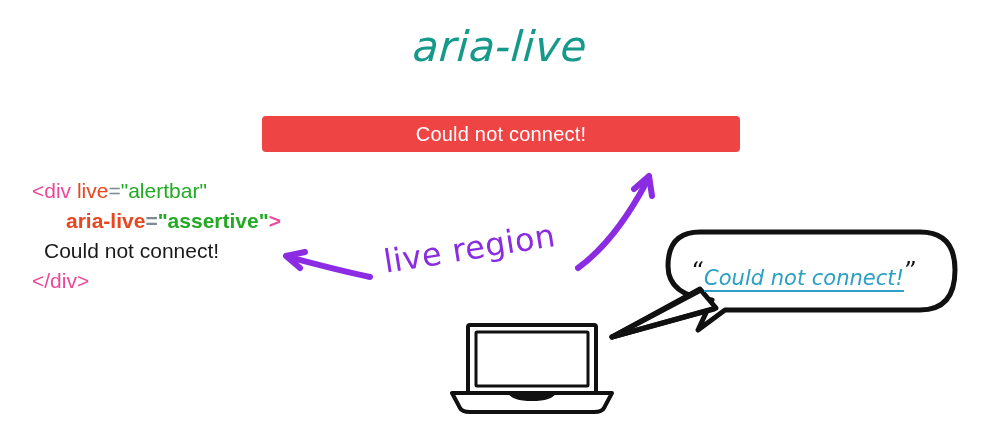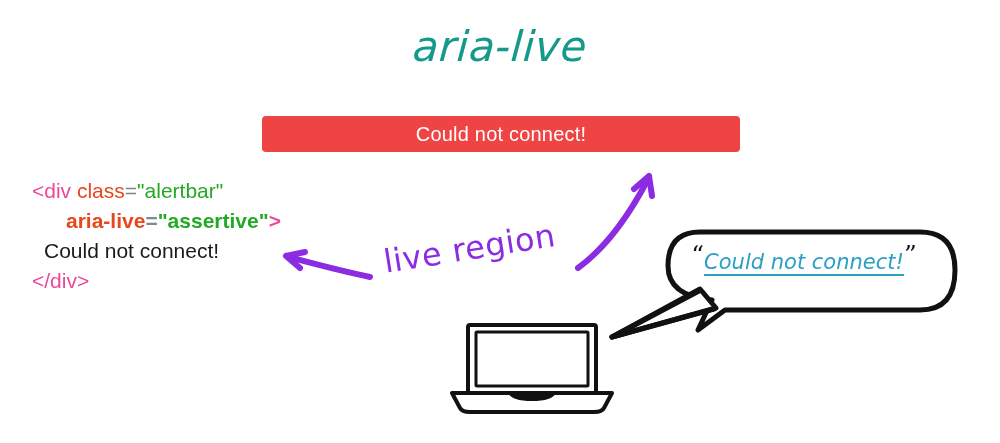--- a/index.html
+++ b/index.html
@@ -94,21 +94,21 @@
     left: 0;
     top: 0;
     width: 1000px;
     height: 443px;
   }
 
   
   #bubble-text {
     position: absolute;
     left: 686px;
-    top: 240px;
+    top: 256px;
     width: 236px;
     text-align: center;
     font-family: "DejaVu Serif", serif;
     font-size: 23px;
     color: #000000;
     white-space: nowrap;
   }
   #bubble-quote-text {
     font-family: "DejaVu Sans", sans-serif;
     font-style: italic;
@@ -123,21 +123,21 @@
 <body>
 
 <div id="canvas">
 
   <div id="title">aria-live</div>
 
   <div id="alertbar">
     <span id="alertbar-text">Could not connect!</span>
   </div>
 
-  <div id="code"><span class="tok-tag">&lt;div</span> <span class="tok-attr">class</span><span class="tok-eq">=</span><span class="tok-val">"alertbar"</span>
+  <div id="code"><span class="tok-tag">&lt;div</span> <span class="tok-attr">live</span><span class="tok-eq">=</span><span class="tok-val">"alertbar"</span>
 <span class="code-line-2"><span class="tok-attr">aria-live</span><span class="tok-eq">=</span><span class="tok-val">"assertive"</span><span class="tok-tag">&gt;</span></span>
 <span class="code-line-3 tok-text">Could not connect!</span>
 <span class="tok-tag">&lt;/div&gt;</span></div>
 
   <div id="live-region-label">live region</div>
 
   <svg id="art" viewBox="0 0 1000 443" xmlns="http://www.w3.org/2000/svg">
 
     <g>
       <path d="M 370 277 C 345 272, 315 264, 292 258" fill="none" stroke="#8b2be2" stroke-width="6" stroke-linecap="round"></path>

